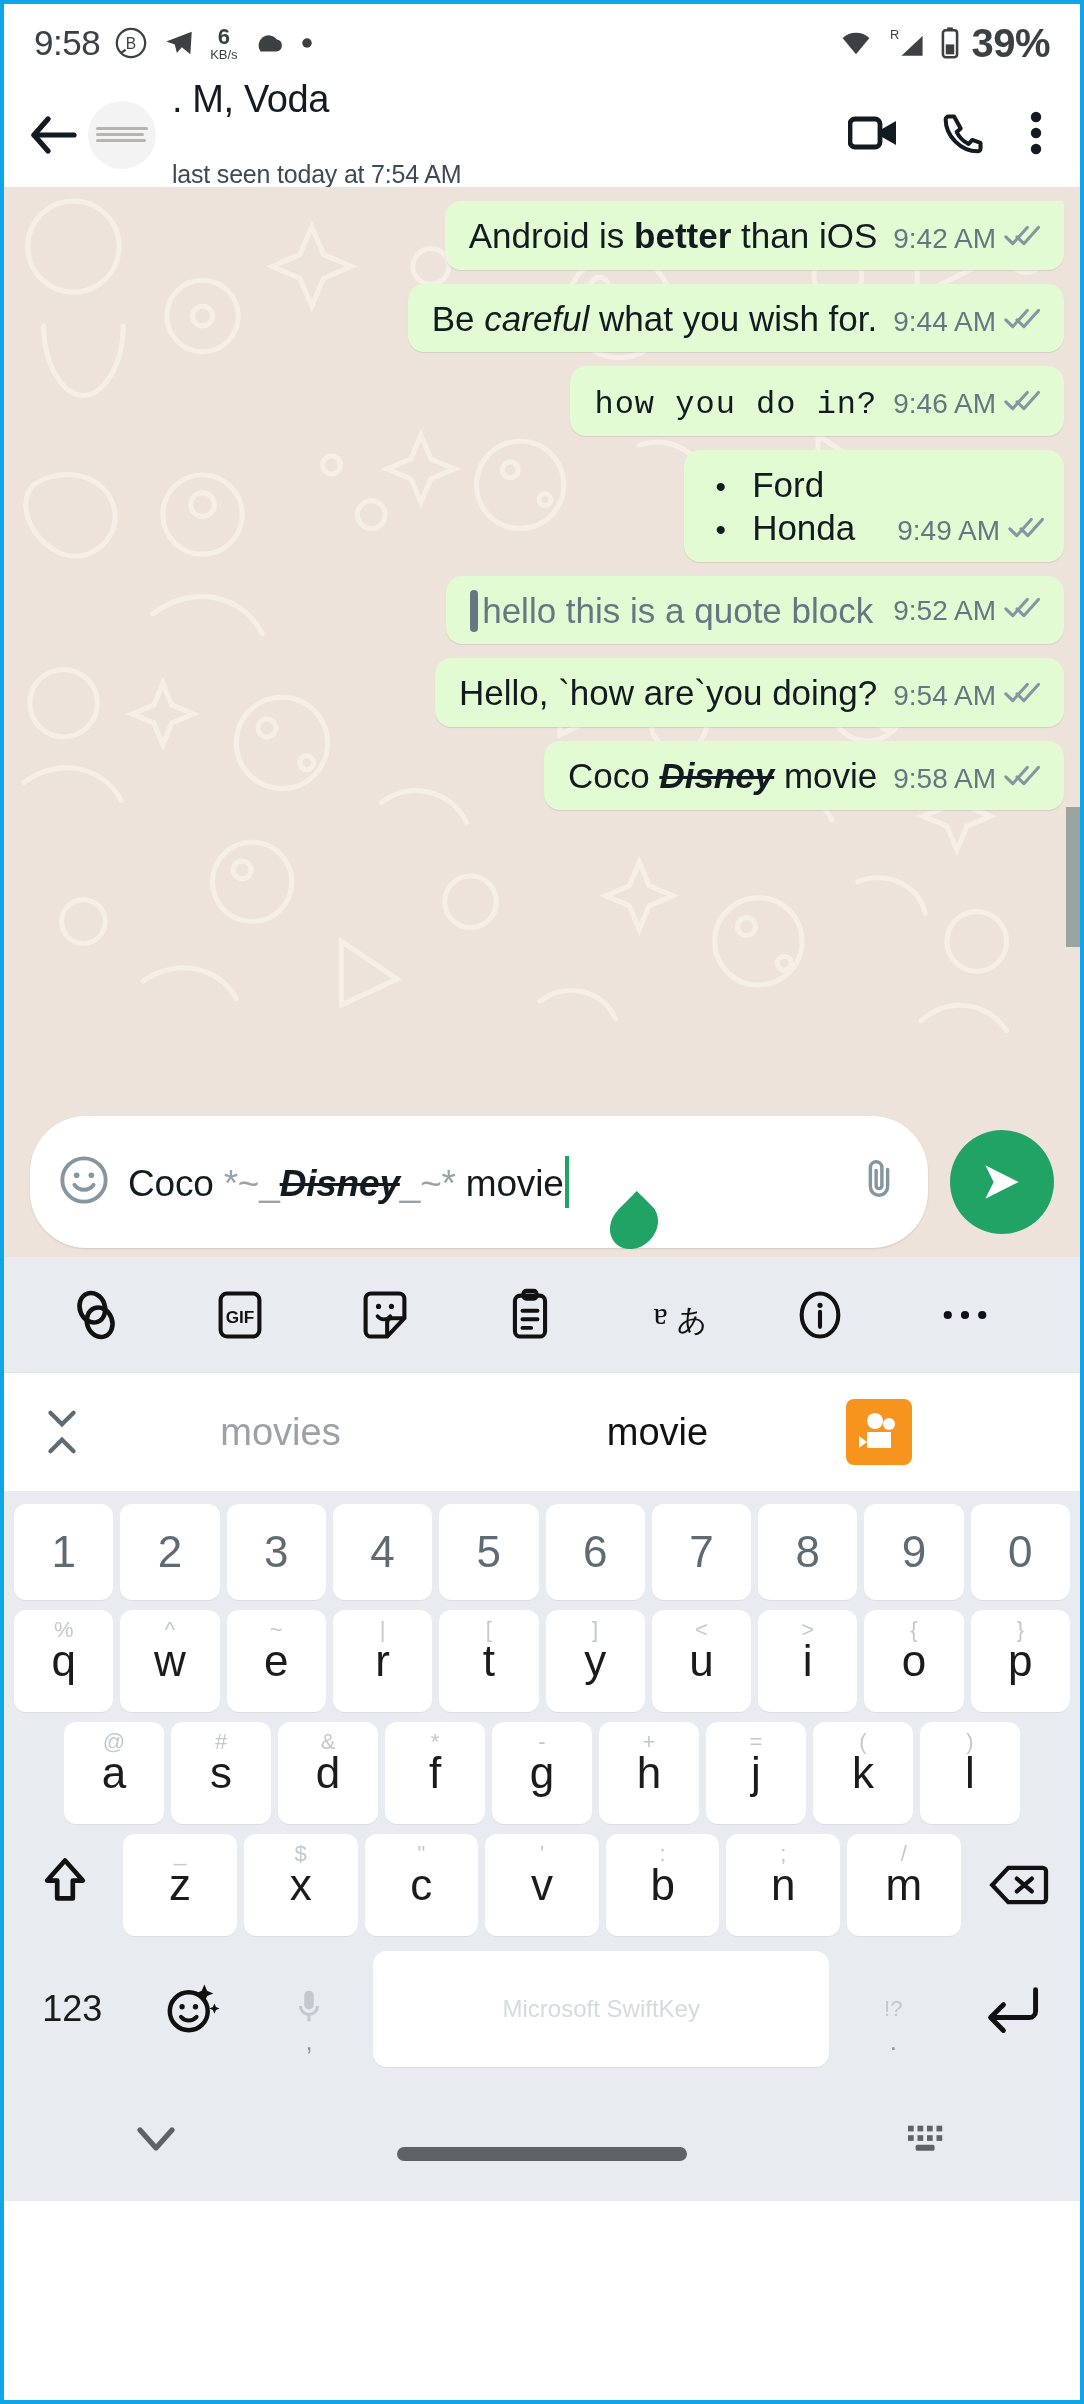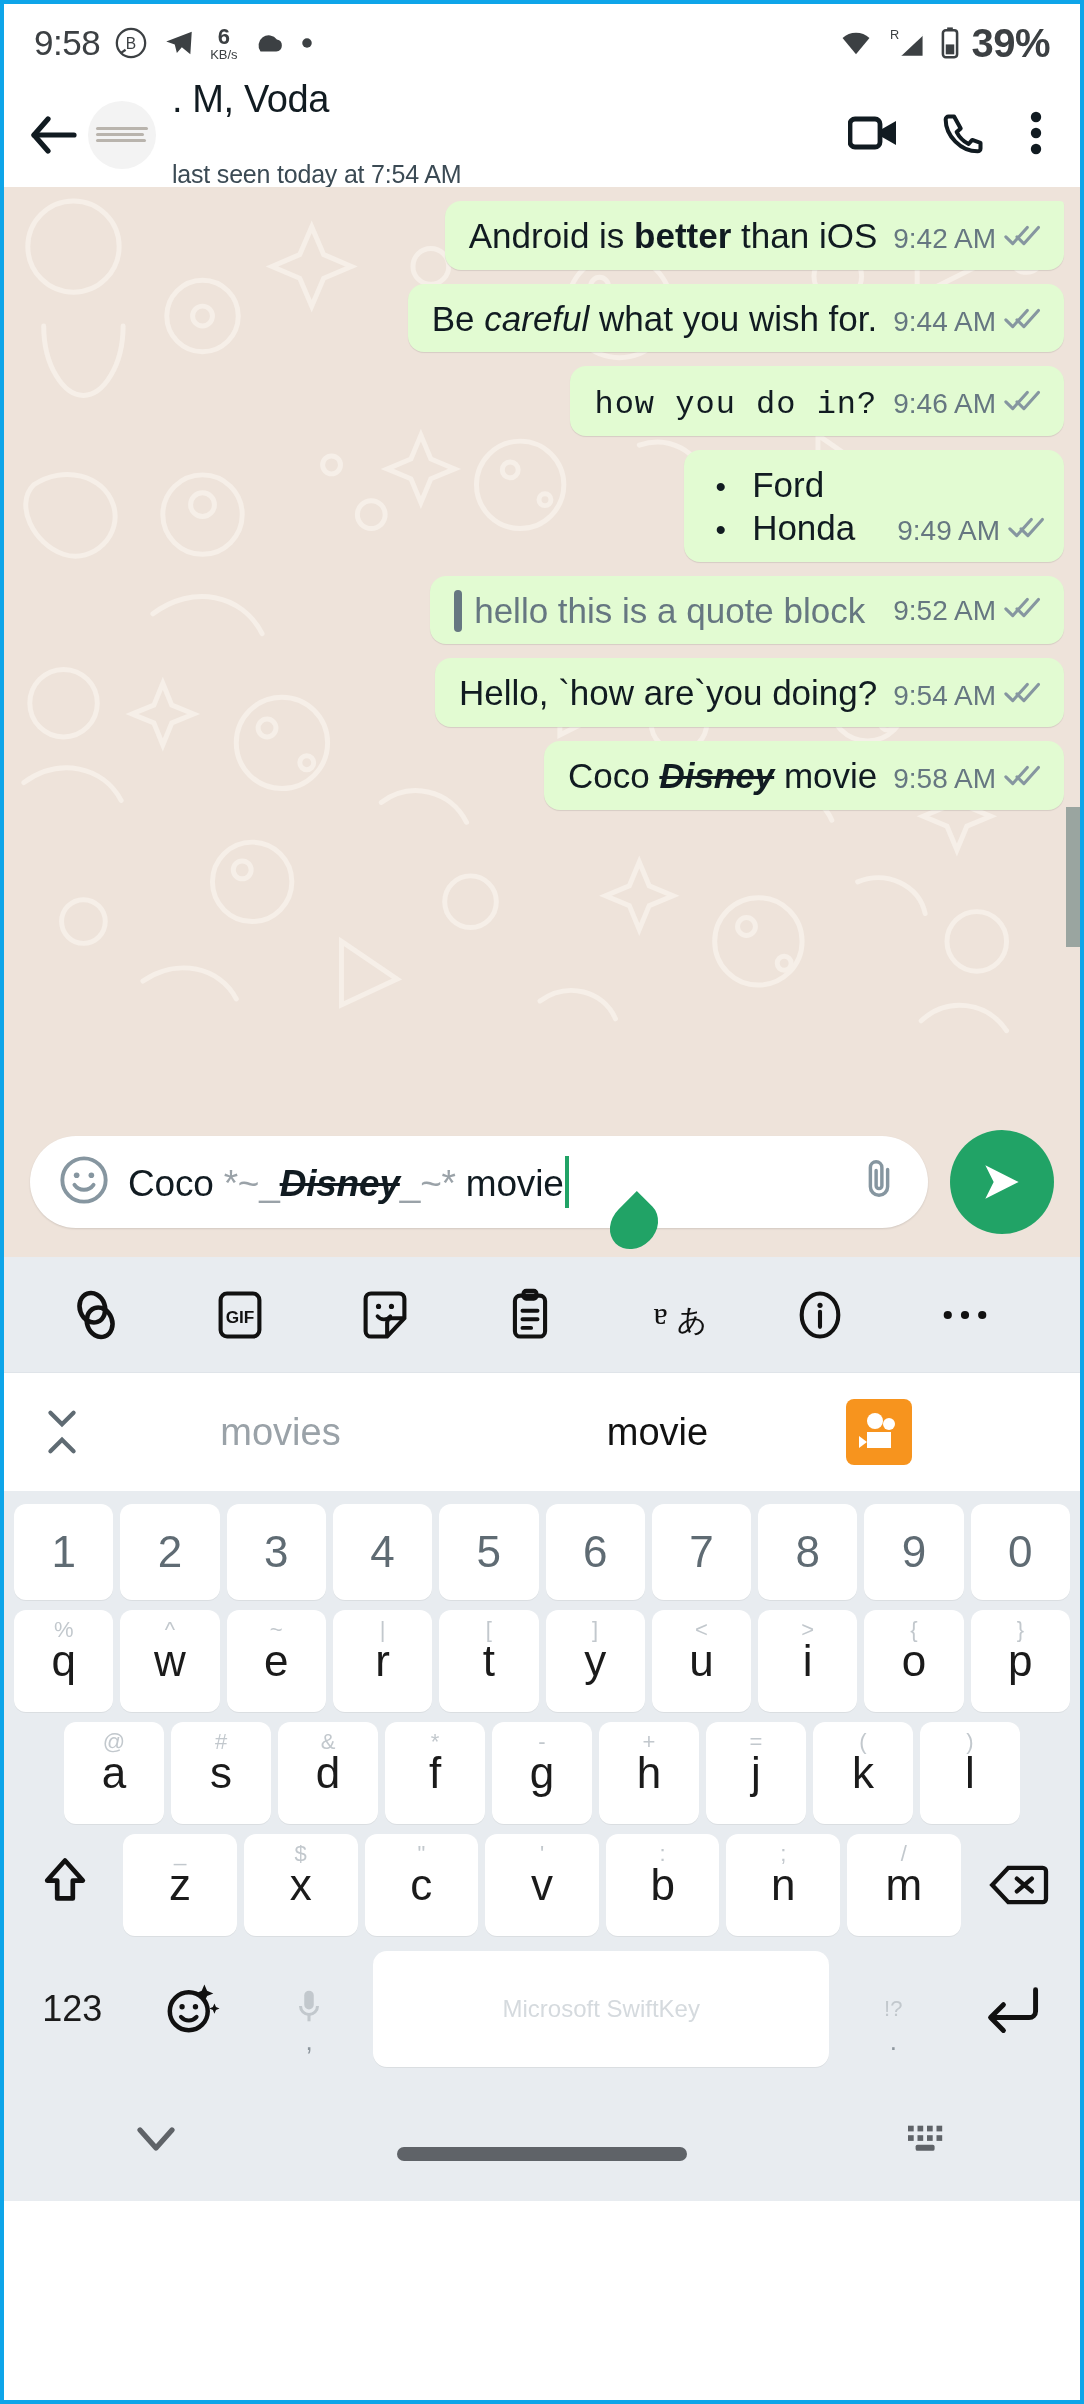--- a/index.html
+++ b/index.html
@@ -99,41 +99,41 @@
   }
   .ticks { display: inline-block; }
   .mono { font-family: "Liberation Mono", monospace; font-size: 32px; letter-spacing: 1px; }
   .b-bold { font-weight: bold; margin-top: 8px; }
   .b-ital { font-style: italic; }
   .b-strike { text-decoration: line-through; }
   .b-bis { font-weight: bold; font-style: italic; text-decoration: line-through; }
   ul.bl { list-style: none; margin: 0; padding: 0; }
   ul.bl li { display: flex; gap: 26px; align-items: baseline; padding-left: 8px; }
   ul.bl li .dot { font-size: 30px; line-height: 1; }
-  .quote { display: flex; gap: 12px; align-items: stretch; }
+  .quote { display: flex; gap: 4px; align-items: stretch; }
   .quote .bar { width: 8px; background: #667781; border-radius: 4px; flex: 0 0 8px; }
   .quote .qtext { color: #667781; }
   .scrollbar {
     position: absolute; right: 0; top: 620px;
     width: 14px; height: 140px;
     background: #9aa5a0; border-radius: 0;
   }
 
   
   .composer {
     position: relative;
     background: #eee3da;
     height: 150px;
     display: flex; align-items: center;
     padding: 0 26px 0 26px;
     gap: 22px;
   }
   .input-pill {
     flex: 1;
-    height: 92px;
+    height: 132px;
     background: #fff;
     border-radius: 56px;
     display: flex; align-items: center;
     padding: 0 26px 0 28px;
     gap: 18px;
     box-shadow: 0 1px 2px rgba(0,0,0,.12);
     position: relative;
   }
   .input-text {
     flex: 1;

